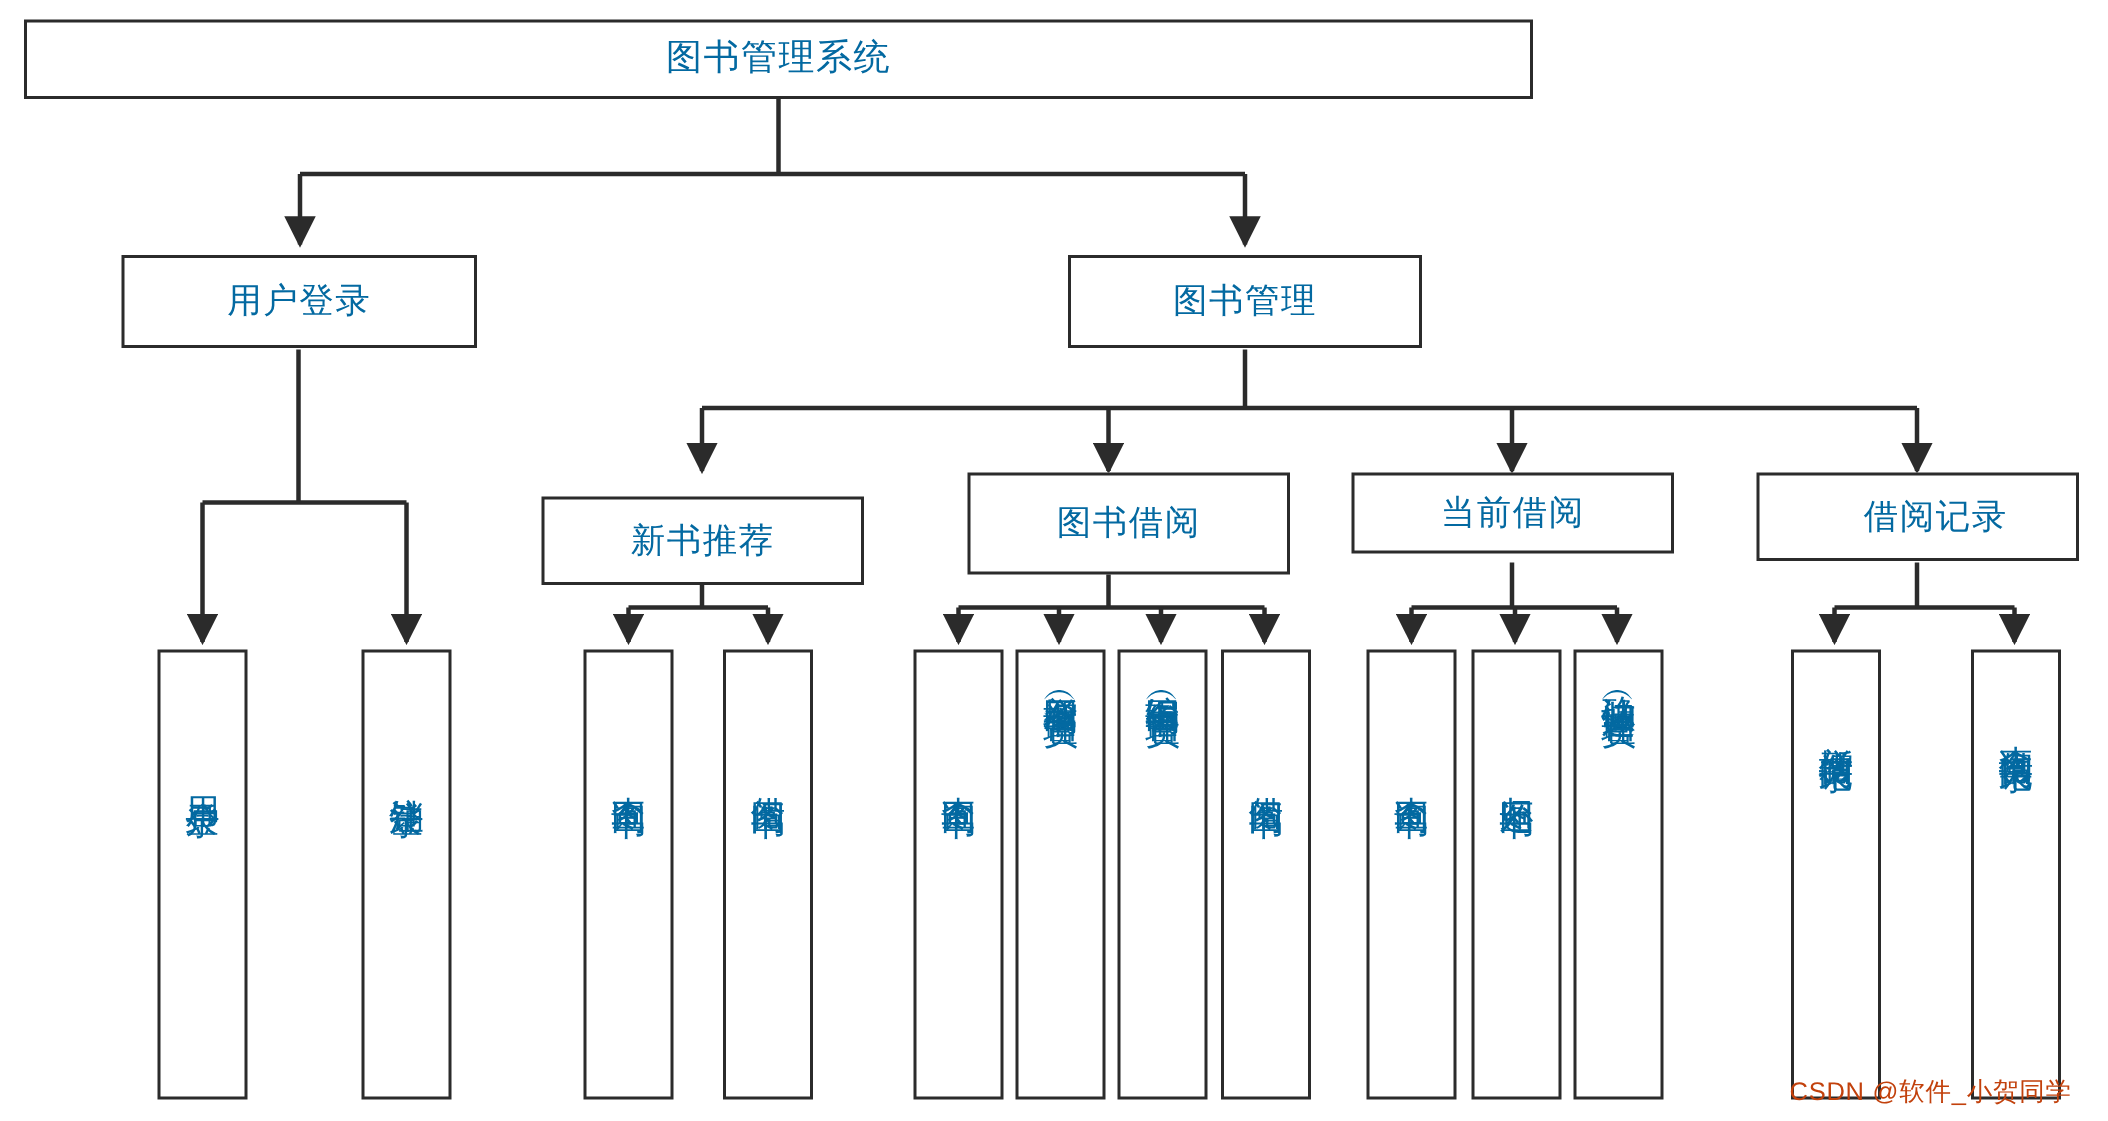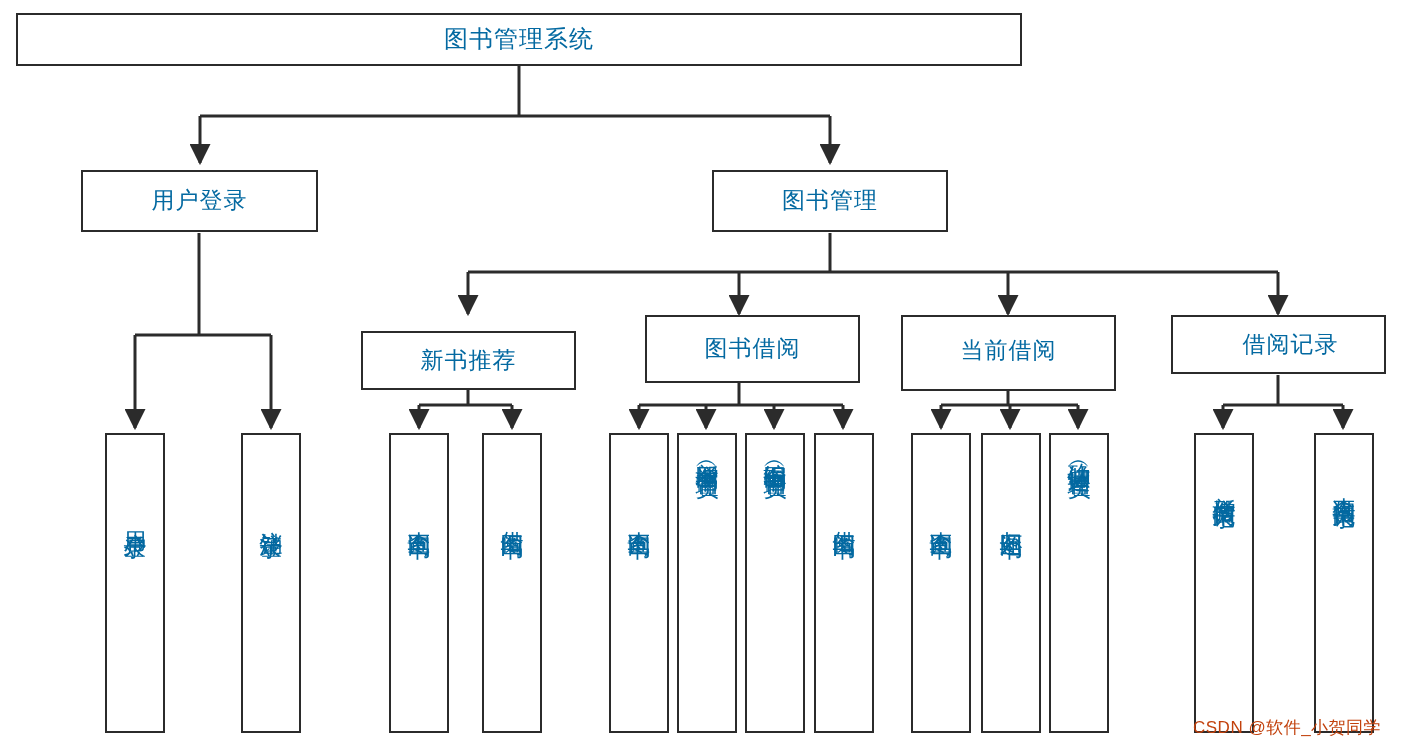--- a/index.html
+++ b/index.html
@@ -132,21 +132,21 @@
   <div class="node node-h" style="left:712px; top:170px; width:236px; height:62px;">
     <span>图书管理</span>
   </div>
 
   <div class="node node-h" style="left:361px; top:331px; width:215px; height:59px;">
     <span>新书推荐</span>
   </div>
   <div class="node node-h" style="left:632px; top:315px; width:215px; height:68px;margin-left:13px;">
     <span>图书借阅</span>
   </div>
-  <div class="node node-h" style="left:901px; top:315px; width:215px; height:76px;font-family:Liberation Mono, monospace;">
+  <div class="node node-h" style="left:901px; top:315px; width:215px; height:54px;">
     <span>当前借阅</span>
   </div>
   <div class="node node-h" style="left:1171px; top:315px; width:215px; height:59px;padding-left:24px;">
     <span>借阅记录</span>
   </div>
 
   <div class="node node-v" style="left:105px; top:433px; width:60px; height:300px; padding-top:78px;">
     <span class="vlabel">用户登录</span>
   </div>
   <div class="node node-v" style="left:241px; top:433px; width:60px; height:300px; padding-top:78px;">

